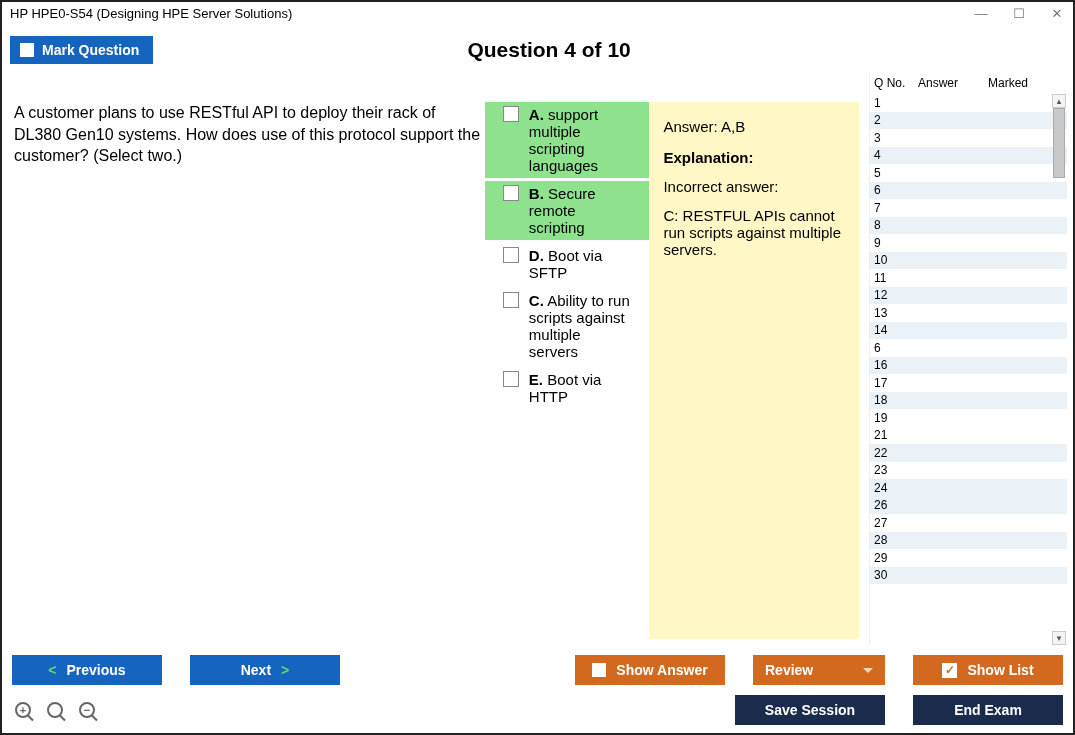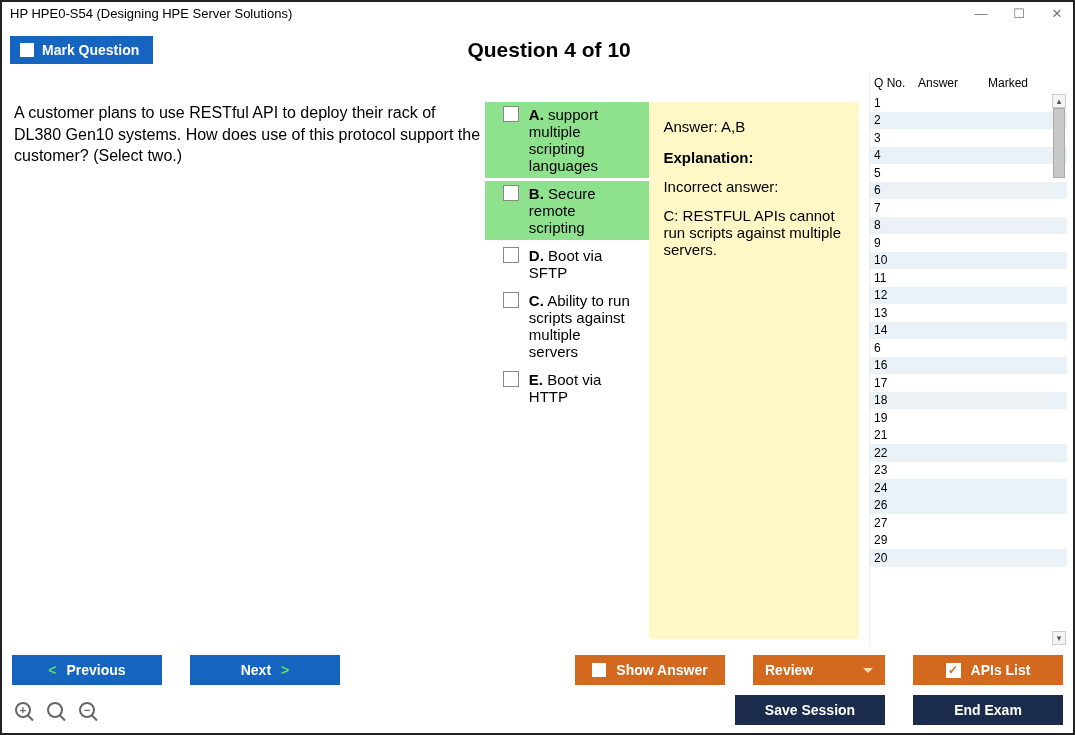--- a/index.html
+++ b/index.html
@@ -309,25 +309,28 @@
           </div>
           <div class="qrow even">
             <span class="num">24</span>
           </div>
           <div class="qrow even">
             <span class="num">26</span>
           </div>
           <div class="qrow">
             <span class="num">27</span>
           </div>
+          <div class="qrow even">
+            <span class="num">28</span>
+          </div>
           <div class="qrow">
             <span class="num">29</span>
           </div>
           <div class="qrow even">
-            <span class="num">20</span>
+            <span class="num">30</span>
           </div>
         </div>
       <div class="scroll-up">▴</div>
       <div class="scrollbar-track">
         <div class="scrollbar-thumb"></div>
       </div>
       <div class="scroll-down">▾</div>
     </div>
   </div>
 </div>
@@ -346,21 +349,21 @@
     <button class="btn orange" style="width:150px">
       <span class="box"></span>
       <span>Show Answer</span>
     </button>
     <button class="btn orange" style="width:132px; justify-content:space-between; padding:0 12px">
       <span>Review</span>
       <span class="tri-down"></span>
     </button>
     <button class="btn orange" style="width:150px">
       <span class="check-filled">✓</span>
-      <span>APIs List</span>
+      <span>Show List</span>
     </button>
   </div>
   <div class="btnrow">
     <div class="zooms">
       <span class="zoom-icon">
           <span class="mag">
             <span class="inner">+</span>
           </span>
         </span>
       <span class="zoom-icon">

